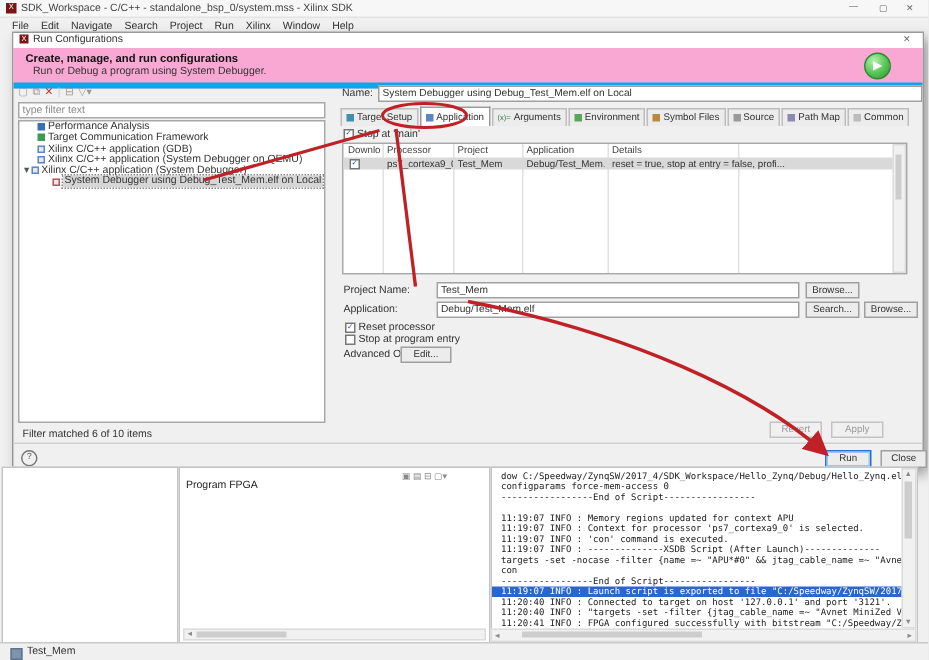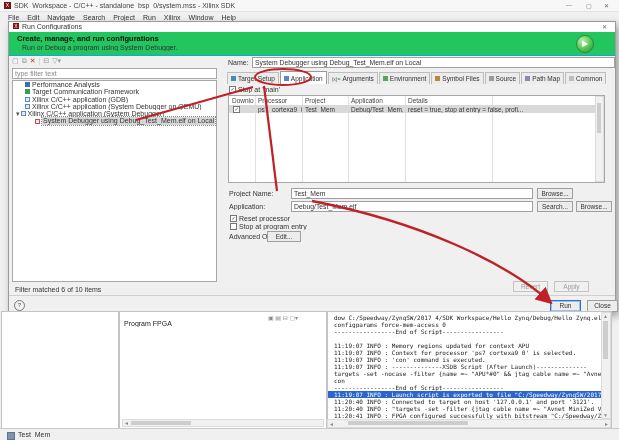--- a/index.html
+++ b/index.html
@@ -11,21 +11,21 @@
   
   .titlebar{left:0;top:0;width:619px;height:11px;background:#f7f7f7;border-bottom:1px solid #e3e3e3;}
   .logo{width:7px;height:7px;background:#7b1416;color:#fff;font-size:5px;line-height:7px;text-align:center;}
   .wctl{color:#666;font-size:6px;}
   .menubar{left:0;top:12px;width:619px;height:10px;display:flex;align-items:center;padding-left:4px;}
   .menubar span{padding:0 4px;color:#333;}
   
   #dlg{left:8px;top:21px;width:606px;height:289px;background:#f0f0f0;border:1px solid #9a9a9a;
        box-shadow:3px 4px 8px rgba(0,0,0,.35);}
   .dlg-titlebar{left:0;top:0;width:606px;height:10px;background:#ffffff;}
-  .banner{left:0;top:10px;width:606px;height:23px;background:#22c55e;border-bottom:1px solid #0ea5e9;}
+  .banner{left:0;top:10px;width:606px;height:23px;background:#f9a8d4;border-bottom:4px solid #0ea5e9;}
   .banner-h{font-weight:bold;font-size:7.5px;color:#111;}
   .greenrun{width:16px;height:16px;border-radius:50%;
      background:radial-gradient(circle at 35% 30%, #b8f0b0, #53c553 55%, #2c9333);
      border:1px solid #2c8a33;color:#fff;text-align:center;line-height:16px;font-size:8px;}
   .panelbox{background:#fff;border:1px solid #a8a8a8;}
   .toolglyph{color:#999;font-size:7px;margin-right:3px;}
   .filter{color:#8a8a8a;}
   .tree-item{height:7.3px;line-height:7.3px;display:flex;align-items:center;}
   .ticon{display:inline-block;width:5px;height:5px;margin:0 2px 0 0;flex:0 0 auto;}
   .sel-item{background:#d6d6d6;outline:1px dotted #8a8a8a;}

